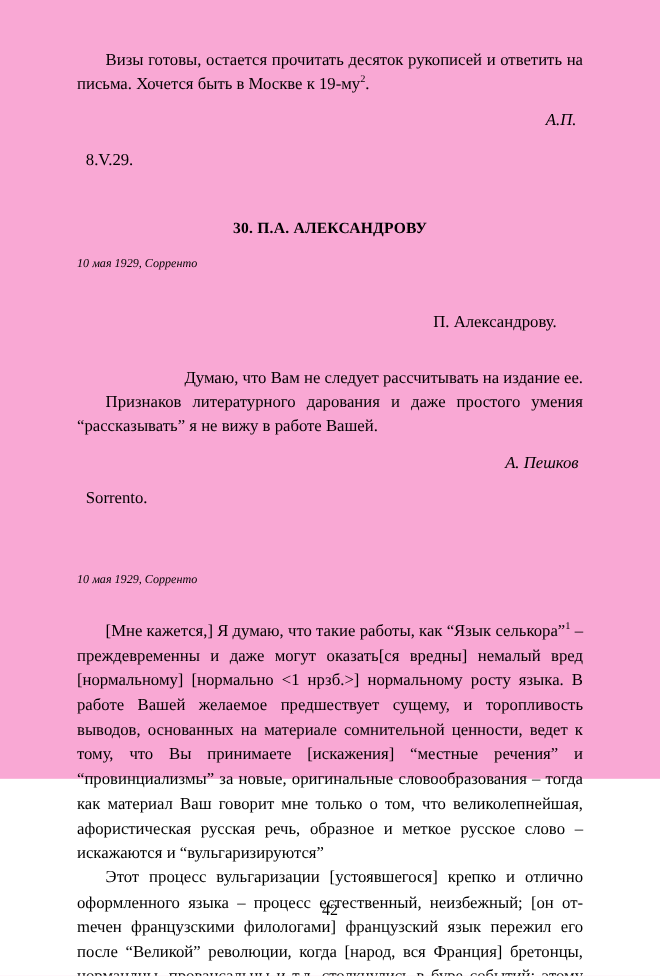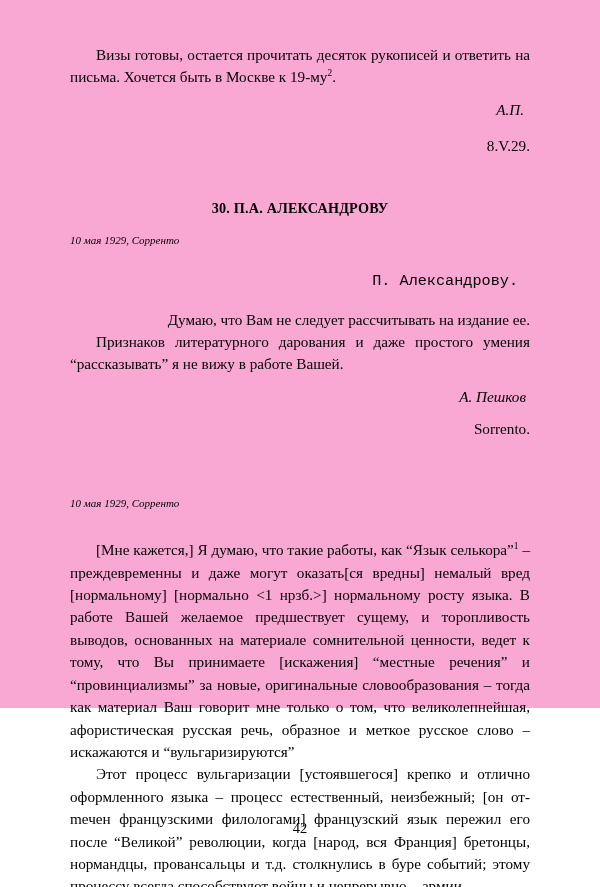--- a/index.html
+++ b/index.html
@@ -57,28 +57,27 @@
     text-align: right;
     margin: 4px;
   }
   .sig-right.pad-r {
     padding-right: 2px;
   }
   .addressee-right {
     font-size: 15.2px;
     line-height: 22.4px;
     text-align: right;
-    margin: 0;
+    margin: 12px;
     padding-right: 12px;
-    font-family: Liberation Mono, monospace;
   }
   .date-left {
     font-size: 15.2px;
     line-height: 21px;
-    text-align: right;
+    text-align: left;
     margin: 0;
     padding-left: 8px;
   }
 
   
   .letter-title {
     font-size: 14.2px;
     line-height: 20px;
     font-weight: bold;
     text-align: center;

